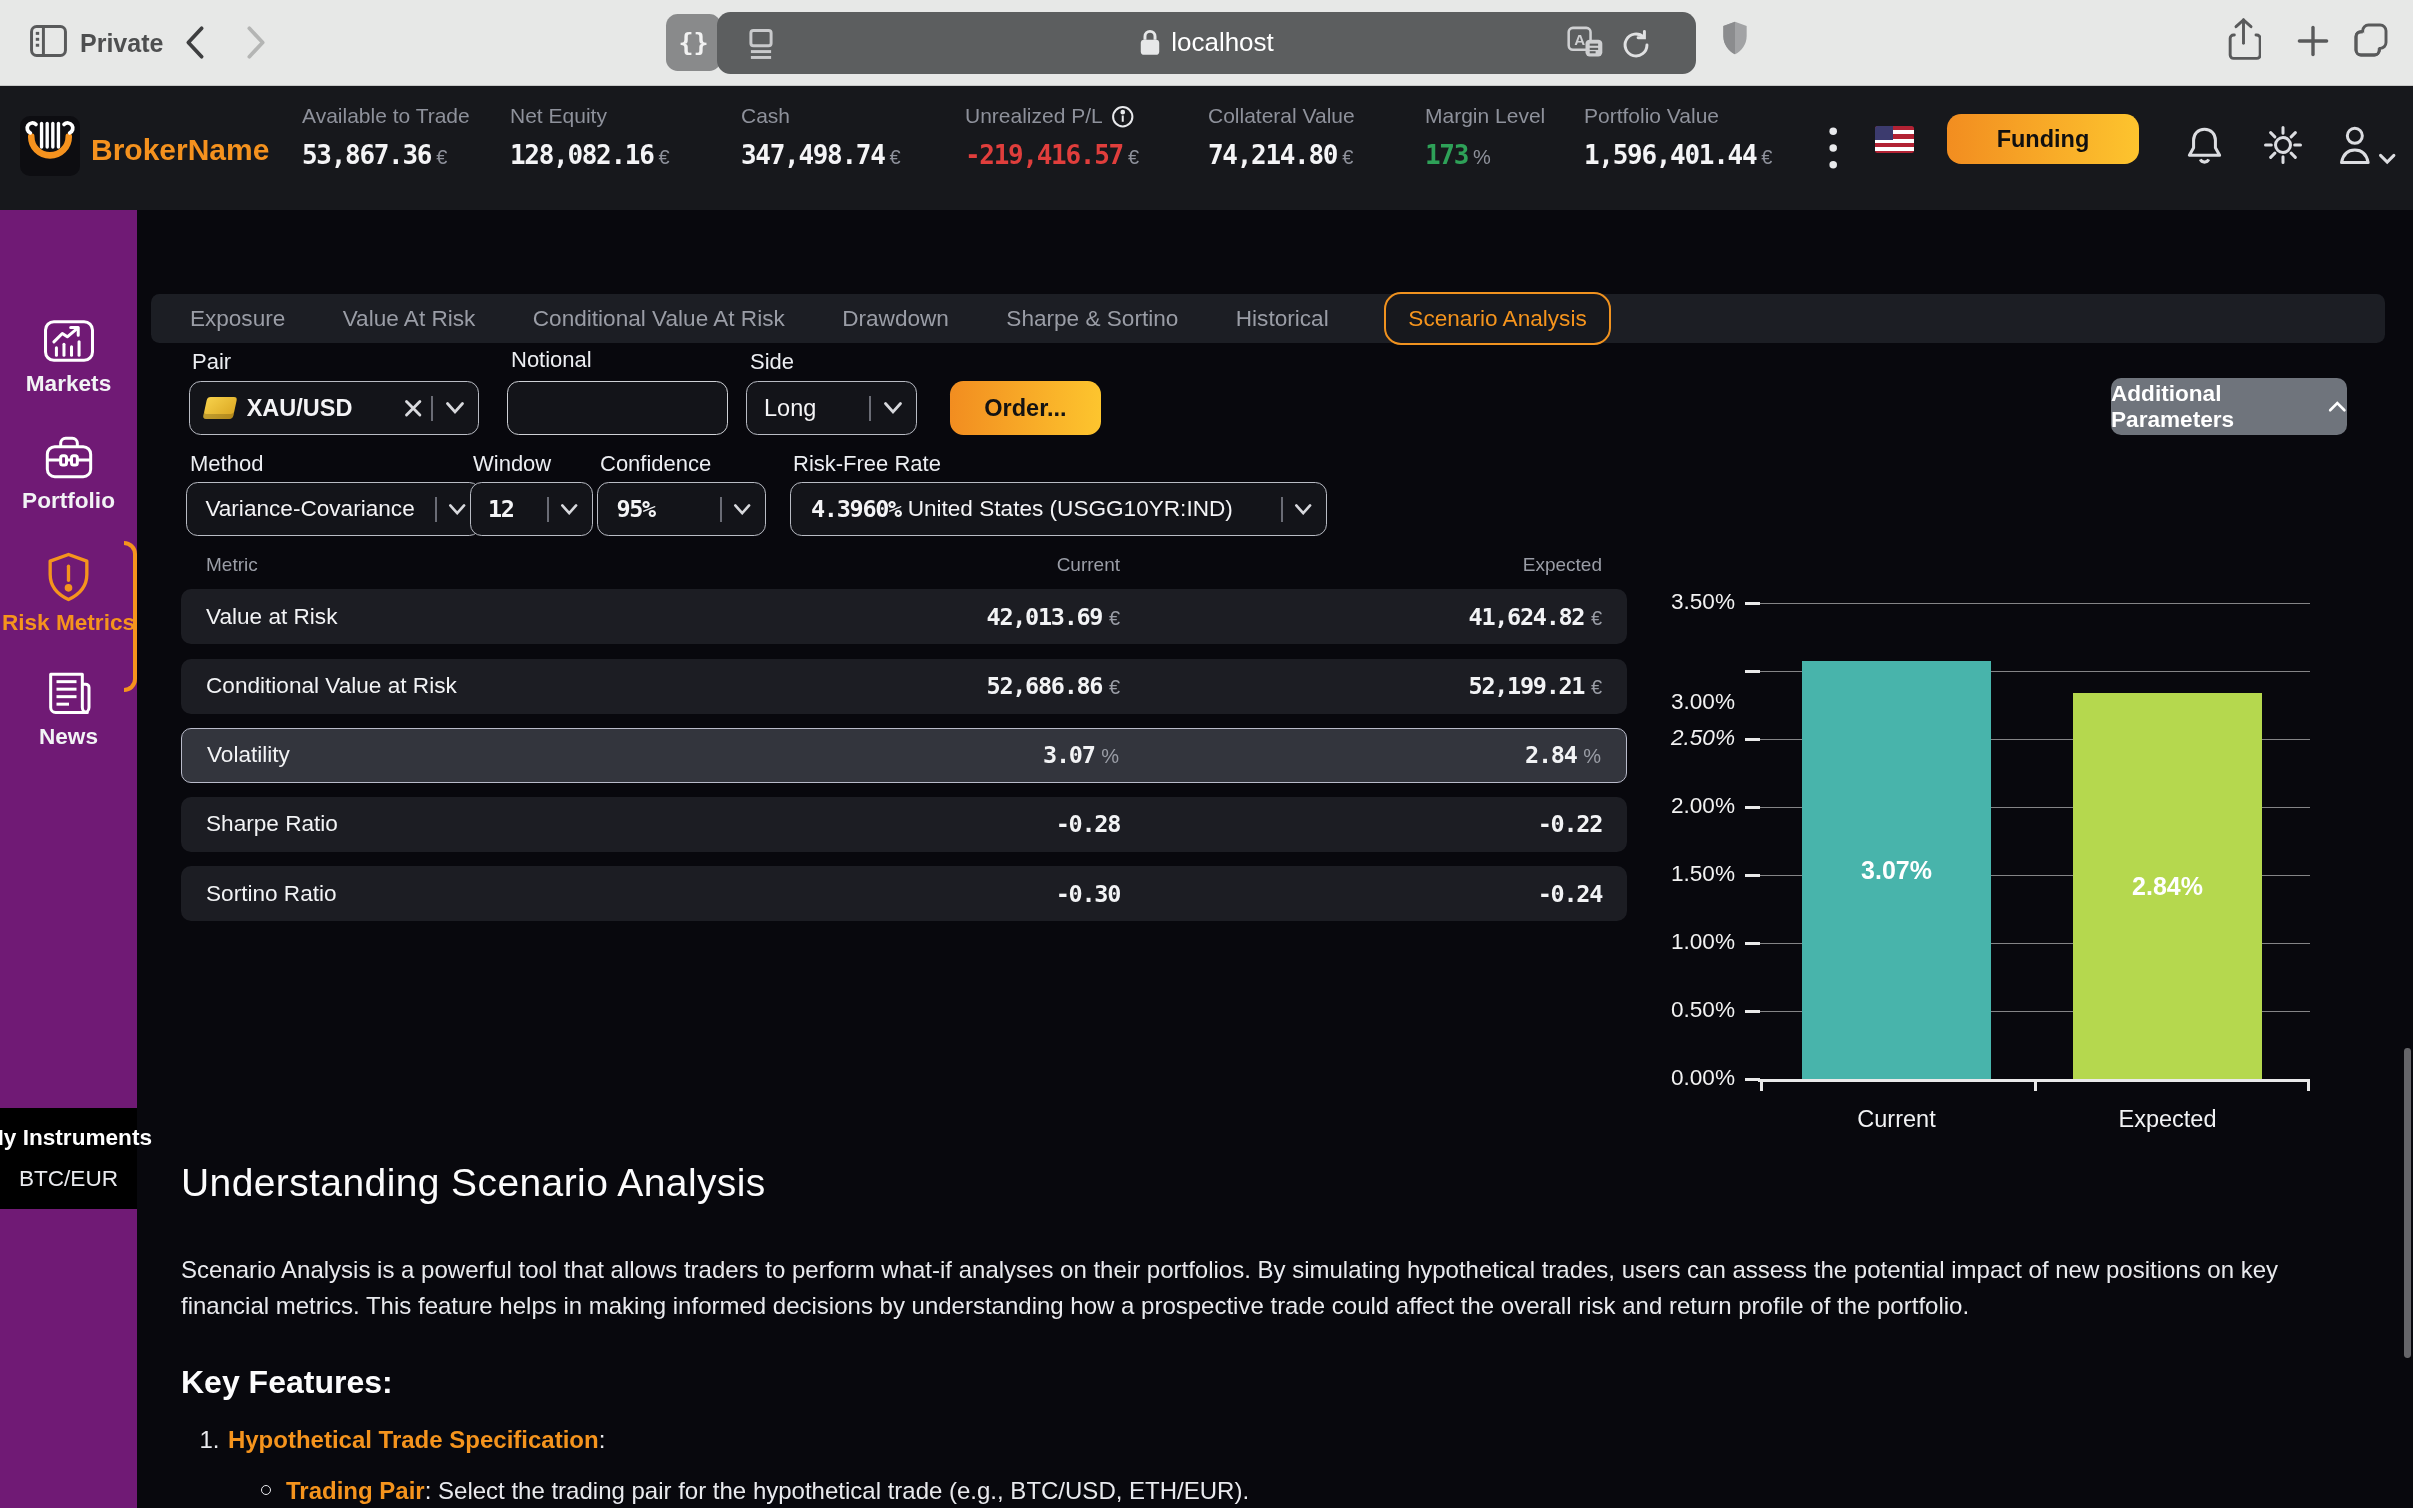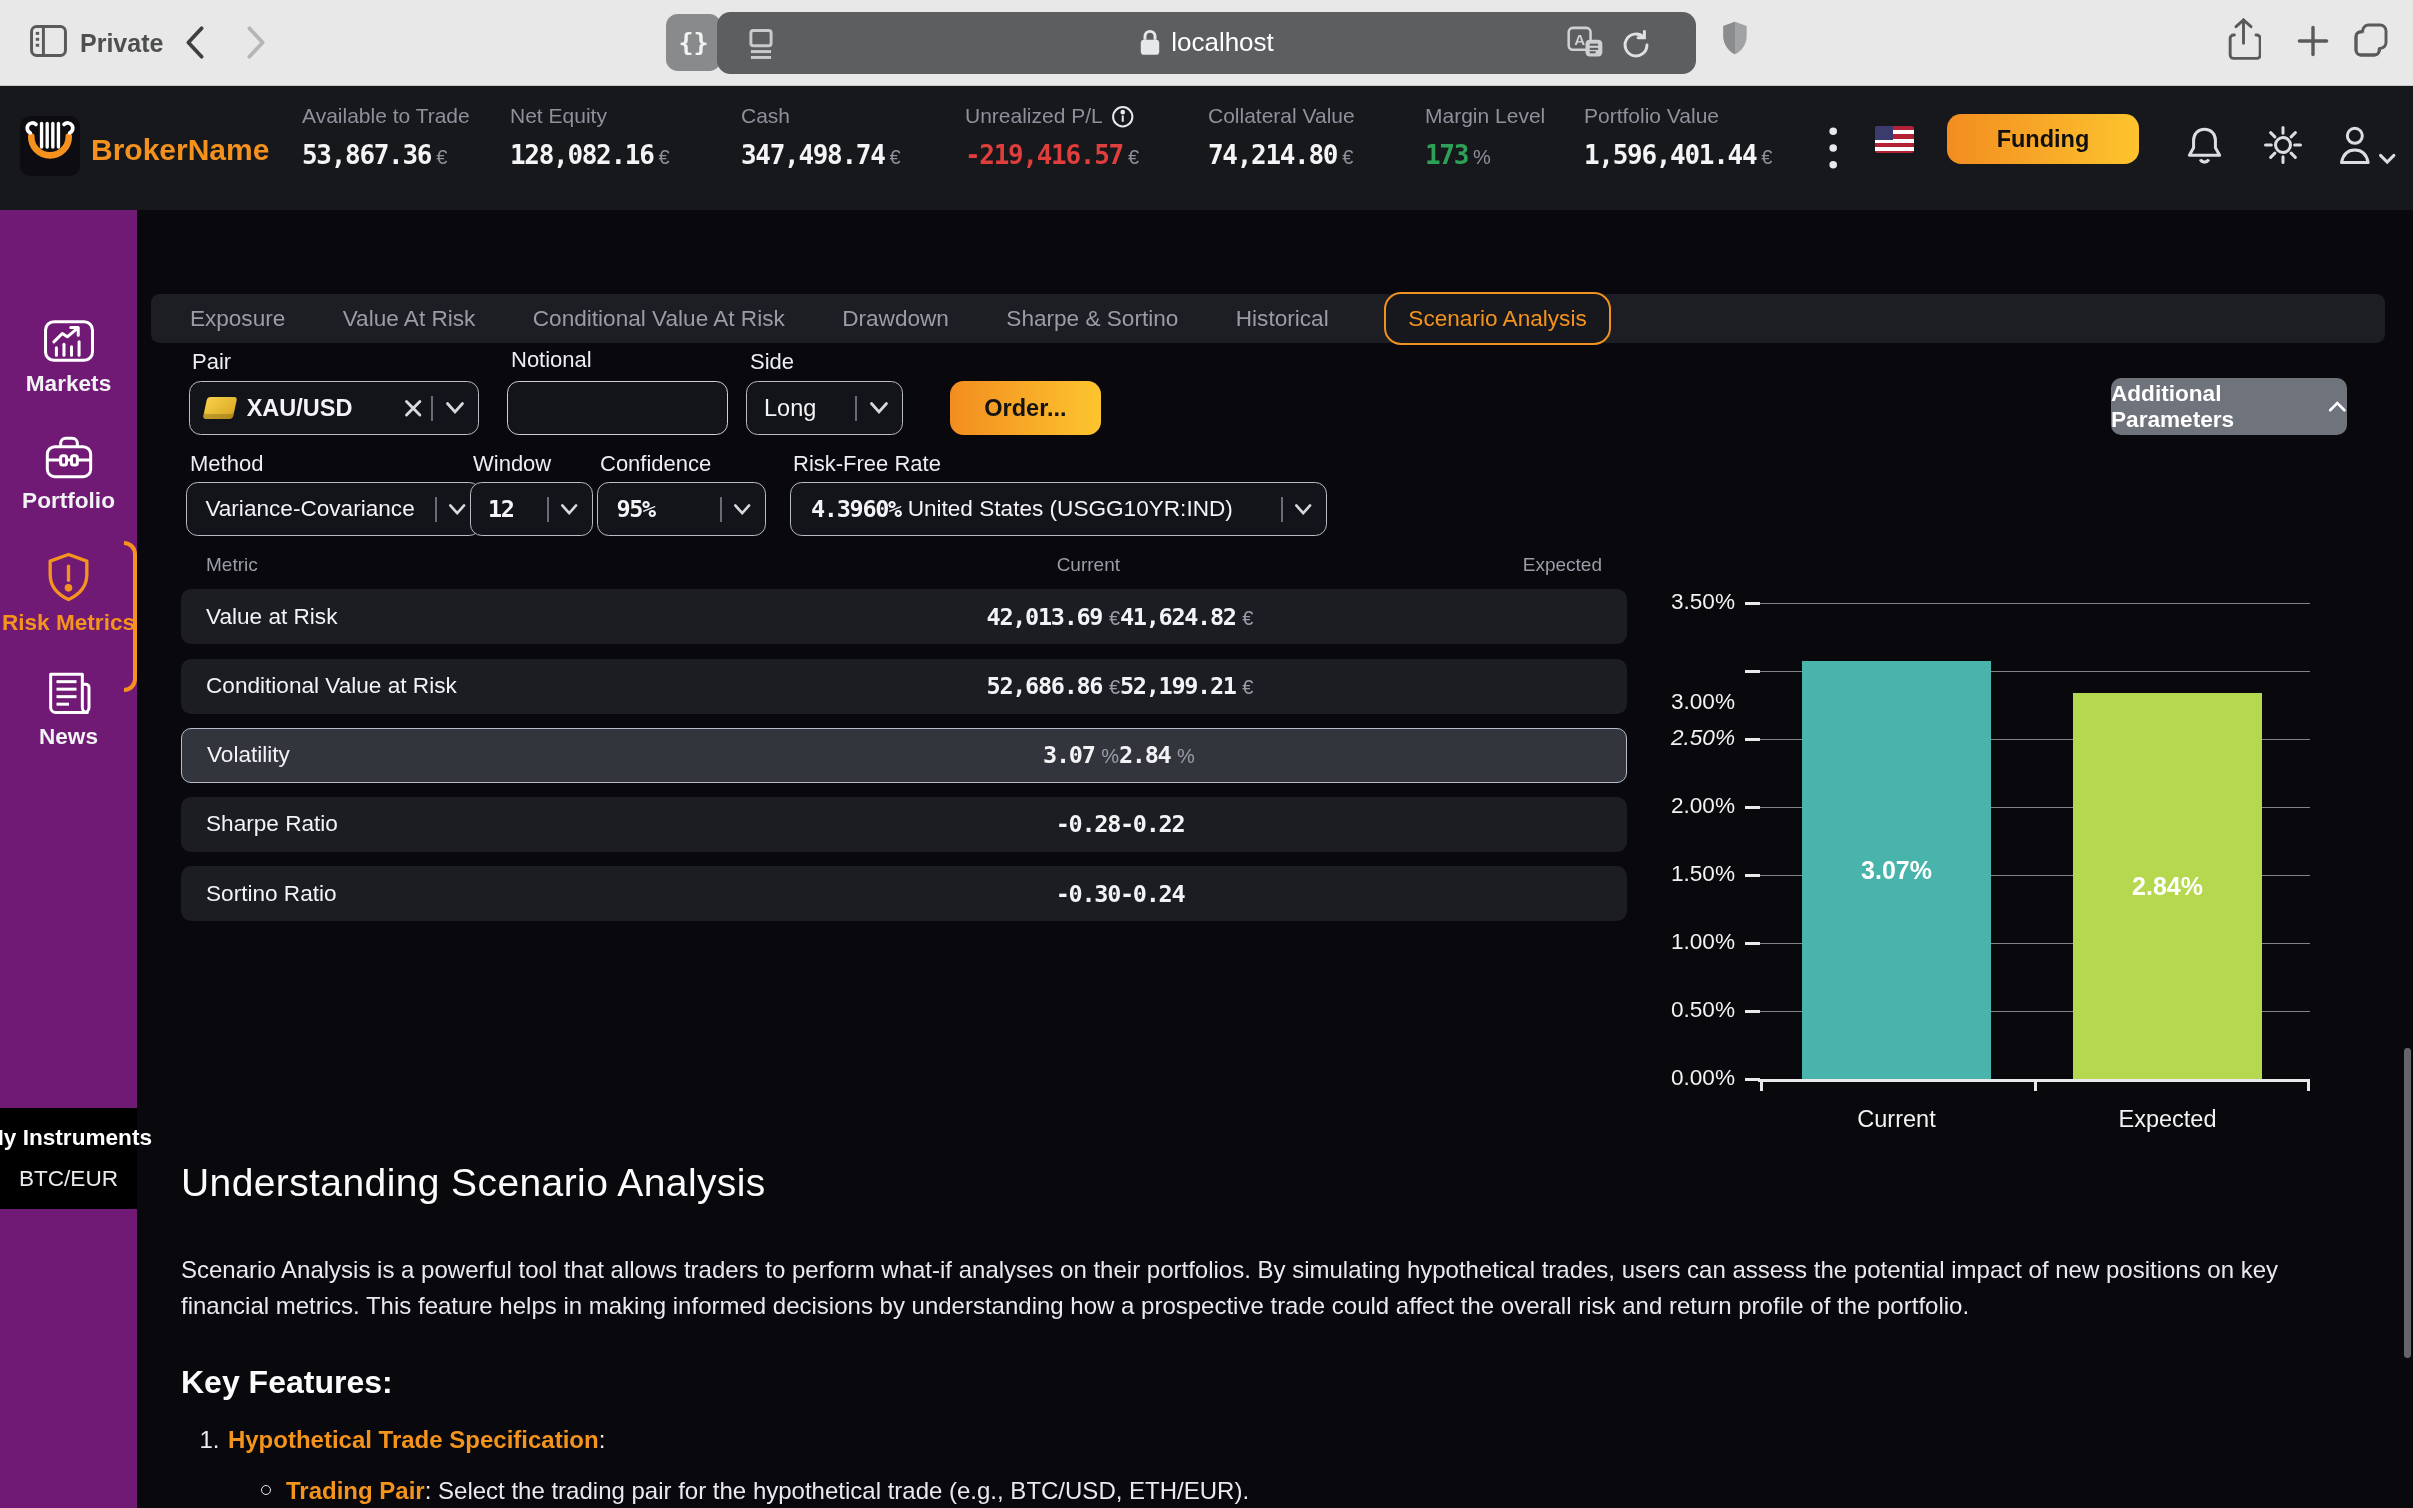--- a/index.html
+++ b/index.html
@@ -77,21 +77,21 @@
   .sel-value { font-size:23.5px; font-weight:700; }
   .sel-value.reg { font-weight:400; font-size:22.6px; }
   #pair-select { left:52px; top:171px; width:290px; }
   #gold-icon { width:30px; height:22px; margin:0 11.7px 0 15px; background:linear-gradient(135deg,#f7d14b,#d9a520);
                border-radius:3.4px; transform:skewX(-12deg); box-shadow:inset 0 -5px 0 rgba(0,0,0,.18); }
   #pair-clear { margin-left:auto; color:#d9dade; }
   #notional-wrap { position:absolute; left:370px; top:171px; width:221px; height:54px; border:1.7px solid #cfd1d6;
                    border-radius:11.7px; background:#131419; display:flex; overflow:hidden; }
   #notional-input { flex:1; background:transparent; border:none; outline:none; color:#fff; text-align:right;
                     font-size:24px; padding-right:11.7px; font-family:"DejaVu Sans Mono",monospace; font-weight:700; }
-  #side-select { left:609px; top:171px; width:157px;text-align:right; }
+  #side-select { left:609px; top:171px; width:171px;text-align:right; }
   #side-select .sel-value { margin-left:17px; font-weight:400; }
   #order-btn { position:absolute; left:813px; top:171px; width:151px; height:54px; border-radius:13.4px;
                background:linear-gradient(90deg,#f28d20,#fdc52e); color:#131313; font-size:23.5px; font-weight:700;
                display:flex; align-items:center; justify-content:center; }
   #addparams-btn { position:absolute; left:1974px; top:168px; width:236px; height:57px; background:#6f747c;
                    border-radius:10px; color:#fff; font-size:22.6px; font-weight:700;
                    display:flex; align-items:center; justify-content:center; gap:15px; }
   #method-select { left:49px; top:272px; width:295px; }
   #method-select .sel-value { margin-left:18.4px; font-weight:400; font-size:22.6px; }
   #window-select { left:333px; top:272px; width:123px; }
@@ -106,21 +106,21 @@
   
   #metrics { position:absolute; left:44px; top:344px; width:1446px; }
   #metrics-head { display:flex; font-size:19px; color:#9a9da6; padding:0 25px 13.4px 25px; }
   #metrics-head .h-cur { margin-left:auto; width:352px; text-align:right; }
   #metrics-head .h-exp { width:482px; text-align:right; }
   .mrow { height:55px; background:#1c1d23; border-radius:10px; margin-bottom:14.2px; display:flex;
           align-items:center; padding:0 25px; color:#f2f3f5; }
   .mrow.hl { background:#33353d; border:1.7px solid #b9bbca; }
   .mrow .m-name { font-size:22.6px; }
   .mrow .m-cur { margin-left:auto; width:352px; text-align:right; font-size:23.5px; white-space:nowrap; }
-  .mrow .m-exp { width:482px; font-size:23.5px; white-space:nowrap; }
+  .mrow .m-exp { width:482px; text-align:right; font-size:23.5px; white-space:nowrap; }
   .mrow .unit { color:#9a9da6; font-size:20px; font-weight:400; font-family:"Liberation Sans",sans-serif;
                 margin-left:6.7px; letter-spacing:0; }
 
   
   #chart-plot { position:absolute; left:1623px; top:393px; width:550px; height:476px; }
   .gridline { position:absolute; left:0; right:0; height:0; border-top:1.7px solid rgba(255,255,255,.5); }
   .ytick-stub { position:absolute; left:-15px; width:15px; height:2.5px; background:#e9e9e9; }
   .ytick-lbl { position:absolute; left:-134px; width:109px; text-align:right; font-size:22.6px; color:#f2f2f2; }
   #xaxis { position:absolute; left:-1.7px; right:0; bottom:-2.5px; height:2.5px; background:#e9e9e9; }
   .xtick { position:absolute; width:2.5px; height:11.7px; background:#e9e9e9; top:476px; }

